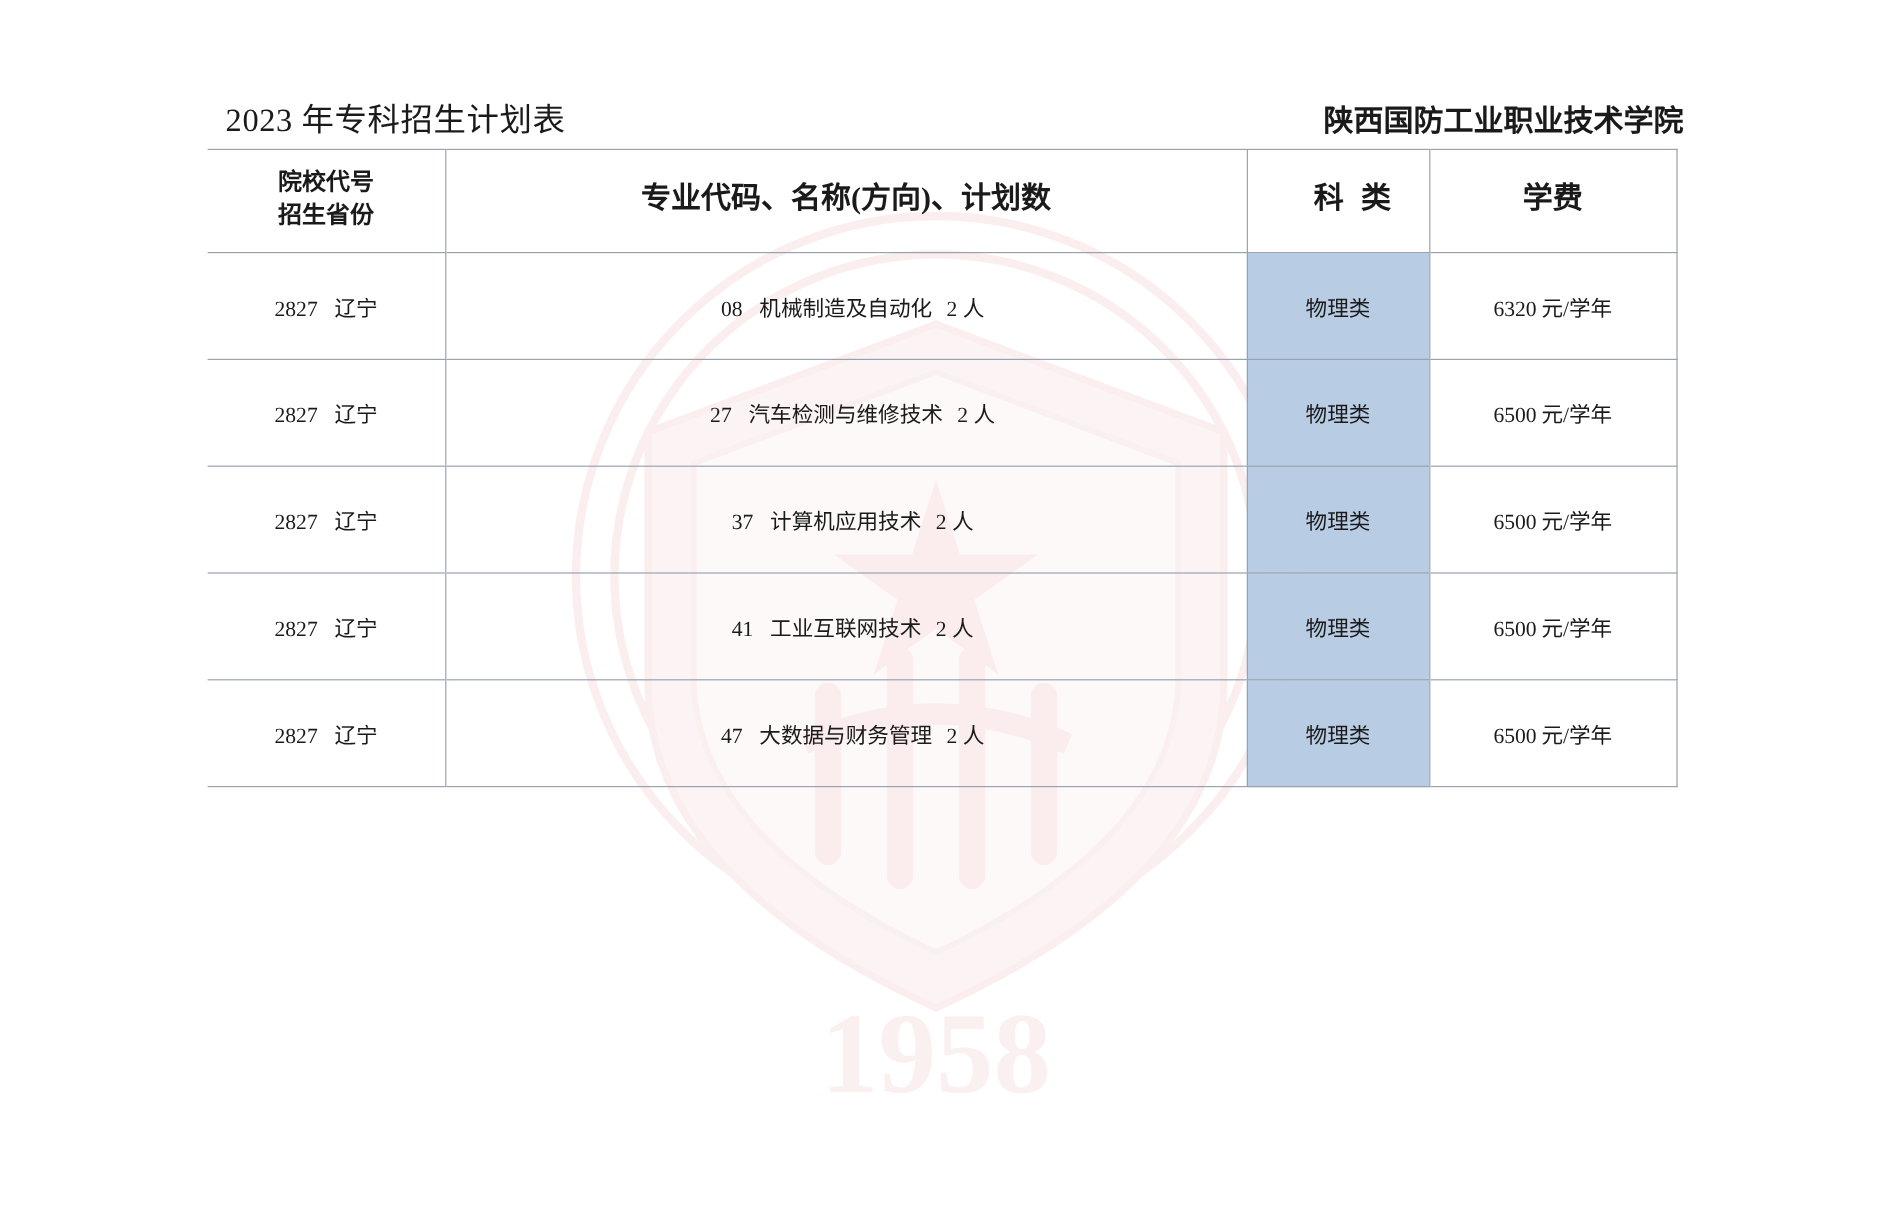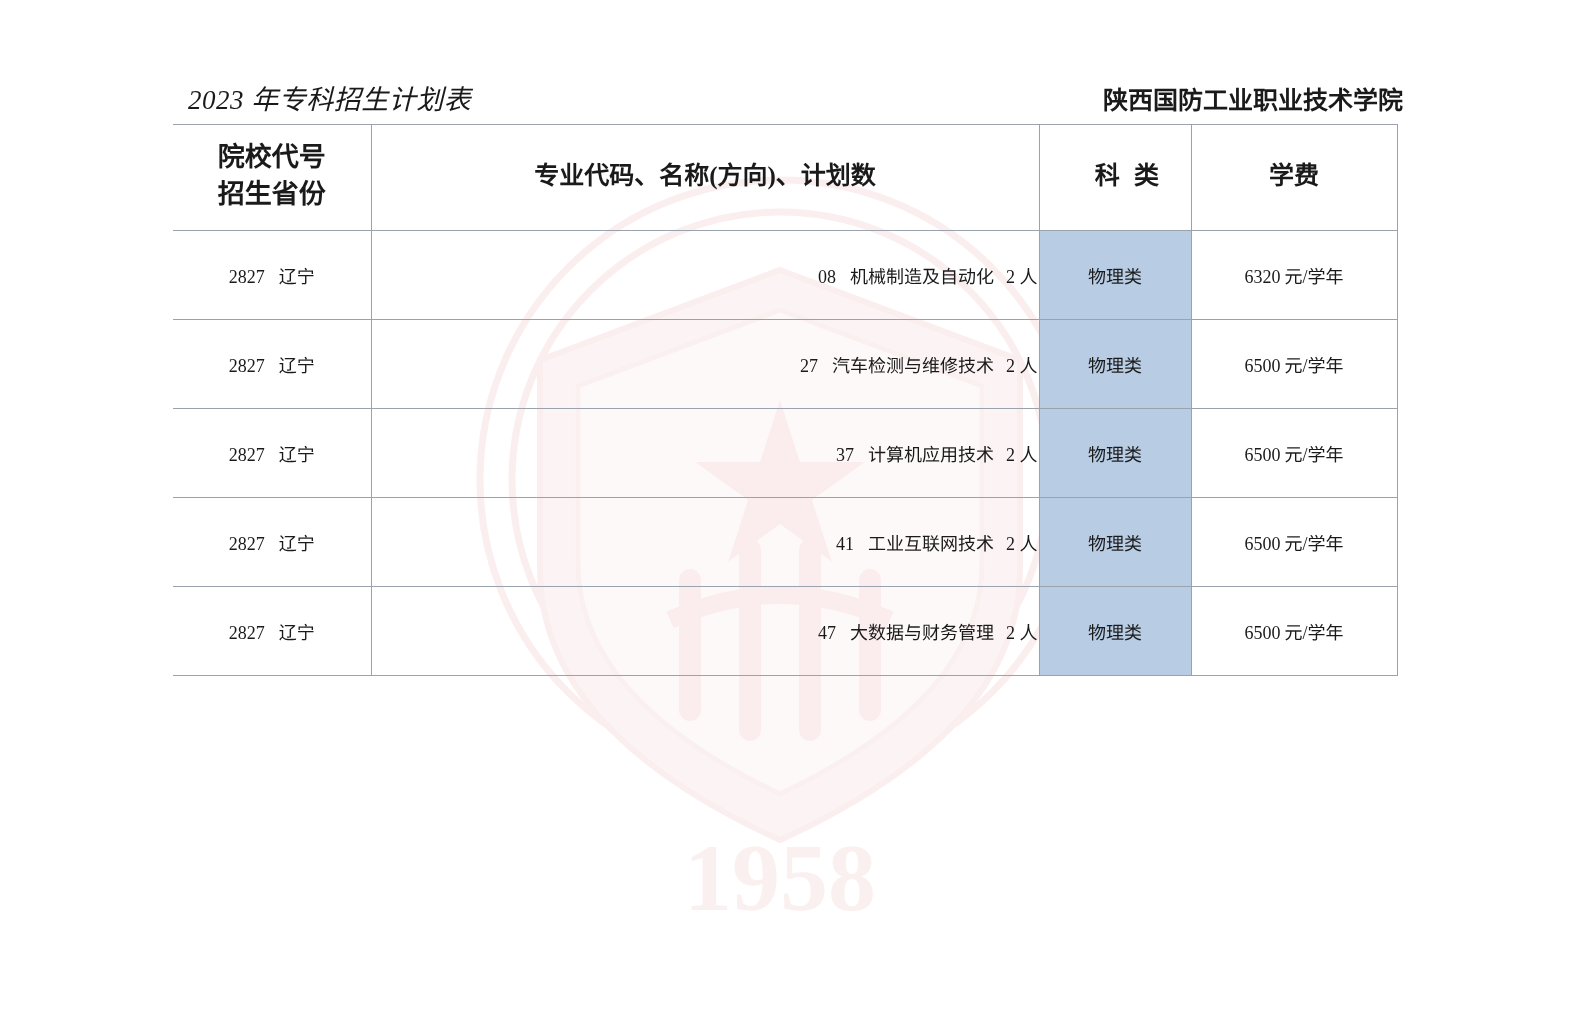--- a/index.html
+++ b/index.html
@@ -37,21 +37,20 @@
     z-index: 2;
   }
   .doc-title {
     position: absolute;
     left: 188px;
     top: 78px;
     font-size: 27px;
     letter-spacing: 0.5px;
     color: #1a1a1a;
     white-space: nowrap;
-    font-style: italic;
   }
   .school-name {
     position: absolute;
     right: 184px;
     top: 80px;
     font-size: 25px;
     font-weight: bold;
     color: #1a1a1a;
     white-space: nowrap;
   }
@@ -93,38 +92,38 @@
 
   thead th {
     padding: 14px 0 16px 0;
     font-size: 25px;
     font-weight: bold;
     text-align: center;
     vertical-align: middle;
     line-height: 1.38;
   }
   thead th.head-code {
-    font-size: 27px;
+    font-size: 20px;
   }
   thead th.head-major { font-size: 25px; }
   thead th.head-type  { letter-spacing: 4px; padding-left: 28px; }
 
   tbody td {
     height: 86px;
     font-size: 18px;
     vertical-align: middle;
   }
   td.cell-code {
     text-align: center;
     letter-spacing: 0px;
   }
   td.cell-code .code-num { margin-right: 14px; }
   td.cell-major {
     padding-left: 12px;
-    text-align: right;
+    text-align: center;
   }
   td.cell-major .major-code { margin-right: 14px; }
   td.cell-major .major-count { margin-left: 12px; }
   td.cell-type {
     text-align: center;
     background: #b8cce4 !important;
   }
   td.cell-fee {
     text-align: center;
   }

